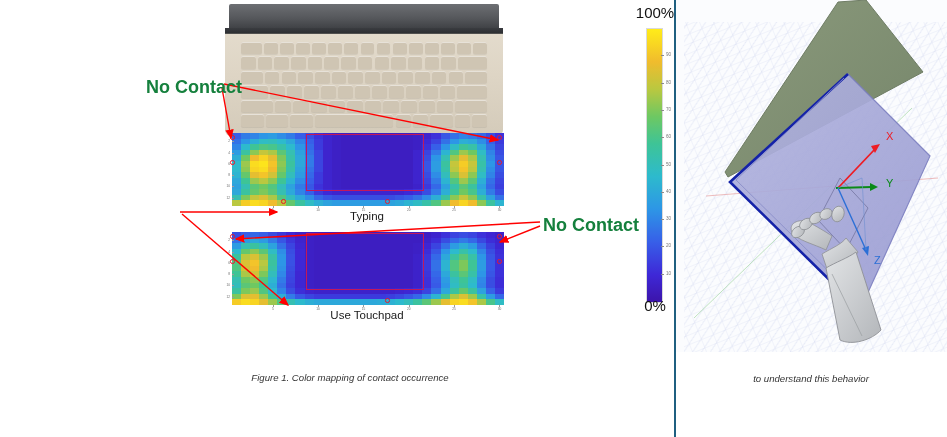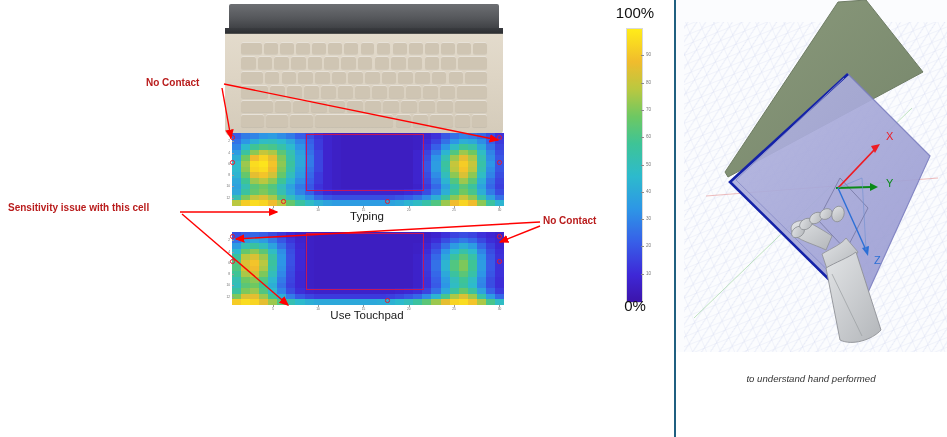--- a/index.html
+++ b/index.html
@@ -44,21 +44,21 @@
   .tickmark-x{position:absolute;width:1px;height:2px;background:#9a9a9a;}
   .tickmark-y{position:absolute;height:1px;width:2px;background:#9a9a9a;}
   .touchpad-box{position:absolute;border:1px solid #c2185b;box-sizing:border-box;}
   .hm-label{position:absolute;width:100%;text-align:center;font-size:11.5px;color:#1a1a1a;}
 
   
   .rmark{position:absolute;width:4.6px;height:4.6px;border:1px solid #e8192c;border-radius:50%;
       box-sizing:border-box;background:transparent;}
 
   
-  .anno{position:absolute;color:#b91c1c;font-weight:bold;font-size:10px;white-space:nowrap;}
+  .anno{position:absolute;color:#15803d;font-weight:bold;font-size:18px;white-space:nowrap;}
   svg.lines{position:absolute;left:0;top:0;width:668px;height:437px;pointer-events:none;}
 
   .specs{position:absolute;left:6px;top:312px;color:#1a1a1a;font-size:12.5px;line-height:20px;}
 
   .cap{position:absolute;font-style:italic;font-size:9.6px;color:#333;text-align:center;}
 
   
   .divider{position:absolute;left:674px;top:0;width:2px;height:437px;background:#1f5f80;}
 
   
@@ -1046,27 +1046,27 @@
       <path d="M224,84 L498,140" stroke="#ff0000" stroke-width="1.4" fill="none" marker-end="url(#ah)"></path>
 
       <path d="M180,212 L277,212" stroke="#ff0000" stroke-width="1.4" fill="none" marker-end="url(#ah)"></path>
       <path d="M182,214 L288,305" stroke="#ff0000" stroke-width="1.4" fill="none" marker-end="url(#ah)"></path>
 
       <path d="M540,222 L236,239" stroke="#ff0000" stroke-width="1.4" fill="none" marker-end="url(#ah)"></path>
       <path d="M540,226 L500,242" stroke="#ff0000" stroke-width="1.4" fill="none" marker-end="url(#ah)"></path>
     </svg>
 
     <div class="anno" style="left:146px;top:77px;">No Contact</div>
-    <div class="anno" style="left:8px;top:202px;">Sensitivity issue with this cell</div>
     <div class="anno" style="left:543px;top:215px;">No Contact</div>
 
 
+    <div class="cap" style="left:150px;top:372px;width:400px;">Figure 1. Color mapping of contact occurrence</div>
   </div>
 
-  <div style="position:absolute;left:604px;top:4px;width:56px;height:312px;">
+  <div style="position:absolute;left:624px;top:4px;width:56px;height:312px;">
     <div style="position:absolute;left:6px;top:0;width:50px;text-align:center;font-size:15px;color:#111;">100%</div>
     <div id="cbar" style="position: absolute; left: 22px; top: 24px; width: 15px; height: 273px; border: 0.5px solid rgb(217, 217, 217); background: linear-gradient(rgb(255, 236, 25) 0%, rgb(254, 232, 27) 1%, rgb(253, 228, 28) 2%, rgb(251, 224, 30) 3%, rgb(250, 220, 32) 4%, rgb(249, 216, 33) 5%, rgb(248, 212, 35) 6%, rgb(246, 208, 37) 7%, rgb(245, 204, 38) 8%, rgb(244, 200, 40) 9%, rgb(243, 196, 42) 10%, rgb(241, 192, 43) 11%, rgb(240, 188, 45) 12%, rgb(235, 189, 47) 13%, rgb(229, 190, 49) 14%, rgb(224, 192, 51) 15%, rgb(218, 193, 53) 16%, rgb(213, 194, 55) 17%, rgb(208, 195, 56) 18%, rgb(202, 196, 58) 19%, rgb(197, 198, 60) 20%, rgb(191, 199, 62) 21%, rgb(186, 200, 64) 22%, rgb(178, 200, 67) 23%, rgb(171, 200, 71) 24%, rgb(163, 200, 74) 25%, rgb(156, 200, 78) 26%, rgb(148, 200, 81) 27%, rgb(140, 200, 84) 28%, rgb(133, 200, 88) 29%, rgb(125, 200, 91) 30%, rgb(118, 200, 95) 31%, rgb(110, 200, 98) 32%, rgb(105, 200, 103) 33%, rgb(100, 199, 108) 34%, rgb(96, 199, 114) 35%, rgb(91, 198, 119) 36%, rgb(86, 198, 124) 37%, rgb(81, 198, 129) 38%, rgb(76, 197, 134) 39%, rgb(72, 197, 140) 40%, rgb(67, 196, 145) 41%, rgb(62, 196, 150) 42%, rgb(61, 195, 155) 43%, rgb(59, 194, 159) 44%, rgb(58, 194, 164) 45%, rgb(56, 193, 168) 46%, rgb(55, 192, 173) 47%, rgb(54, 191, 178) 48%, rgb(52, 190, 182) 49%, rgb(51, 189, 187) 50%, rgb(49, 189, 191) 51%, rgb(48, 188, 196) 52%, rgb(46, 187, 200) 53%, rgb(45, 186, 205) 54%, rgb(45, 183, 207) 55%, rgb(45, 180, 209) 56%, rgb(45, 177, 211) 57%, rgb(45, 174, 213) 58%, rgb(45, 171, 215) 59%, rgb(45, 168, 218) 60%, rgb(45, 165, 220) 61%, rgb(45, 162, 222) 62%, rgb(45, 159, 224) 63%, rgb(45, 156, 226) 64%, rgb(45, 153, 228) 65%, rgb(45, 150, 230) 66%, rgb(46, 145, 230) 67%, rgb(47, 141, 230) 68%, rgb(48, 136, 231) 69%, rgb(48, 132, 231) 70%, rgb(49, 127, 231) 71%, rgb(50, 123, 231) 72%, rgb(51, 118, 231) 73%, rgb(52, 113, 231) 74%, rgb(53, 109, 232) 75%, rgb(53, 104, 232) 76%, rgb(54, 100, 232) 77%, rgb(55, 95, 232) 78%, rgb(56, 90, 231) 79%, rgb(56, 86, 229) 80%, rgb(57, 81, 228) 81%, rgb(57, 77, 226) 82%, rgb(58, 72, 225) 83%, rgb(59, 68, 224) 84%, rgb(59, 63, 222) 85%, rgb(60, 58, 221) 86%, rgb(60, 54, 219) 87%, rgb(61, 49, 218) 88%, rgb(61, 45, 216) 89%, rgb(62, 40, 215) 90%, rgb(62, 38, 211) 91%, rgb(62, 36, 206) 92%, rgb(61, 34, 202) 93%, rgb(61, 32, 197) 94%, rgb(61, 30, 193) 95%, rgb(61, 28, 188) 96%, rgb(61, 26, 184) 97%, rgb(60, 24, 179) 98%, rgb(60, 22, 175) 99%, rgb(60, 20, 170) 100%);"></div>
     <div id="cbticks" style="position:absolute;left:37px;top:24px;width:19px;height:273px;">
         <div style="position: absolute; left: 0px; width: 3px; height: 1px; background: rgb(138, 138, 138); top: 27.3px;"></div>
         <div style="position: absolute; left: 5px; top: 24.3px; font-size: 4.6px; color: rgb(119, 119, 119);">90</div>
         <div style="position: absolute; left: 0px; width: 3px; height: 1px; background: rgb(138, 138, 138); top: 54.6px;"></div>
         <div style="position: absolute; left: 5px; top: 51.6px; font-size: 4.6px; color: rgb(119, 119, 119);">80</div>
         <div style="position: absolute; left: 0px; width: 3px; height: 1px; background: rgb(138, 138, 138); top: 81.9px;"></div>
         <div style="position: absolute; left: 5px; top: 78.9px; font-size: 4.6px; color: rgb(119, 119, 119);">70</div>
         <div style="position: absolute; left: 0px; width: 3px; height: 1px; background: rgb(138, 138, 138); top: 109.2px;"></div>
@@ -1147,16 +1147,16 @@
           <line x1="162" y1="188" x2="162" y2="188" stroke="#2b6fd6" stroke-width="1"></line>
           <path d="M162,188 L186,178 L190,250" fill="none" stroke="#6f8fd0" stroke-width="0.6"></path>
         </g>
         <text x="210" y="140" font-family="Liberation Sans, sans-serif" font-size="11" fill="#ee1c24">X</text>
         <text x="210" y="187" font-family="Liberation Sans, sans-serif" font-size="11" fill="#0a8a18">Y</text>
         <text x="198" y="264" font-family="Liberation Sans, sans-serif" font-size="11" fill="#2b6fd6">Z</text>
       </svg>
     </div>
 
     <div class="cap" style="left:10px;top:372px;width:250px;line-height:13px;">
-      <div>to understand hand performed</div>
+      <div>to understand this behavior</div>
     </div>
   </div>
 </div>
 
 </body></html>

